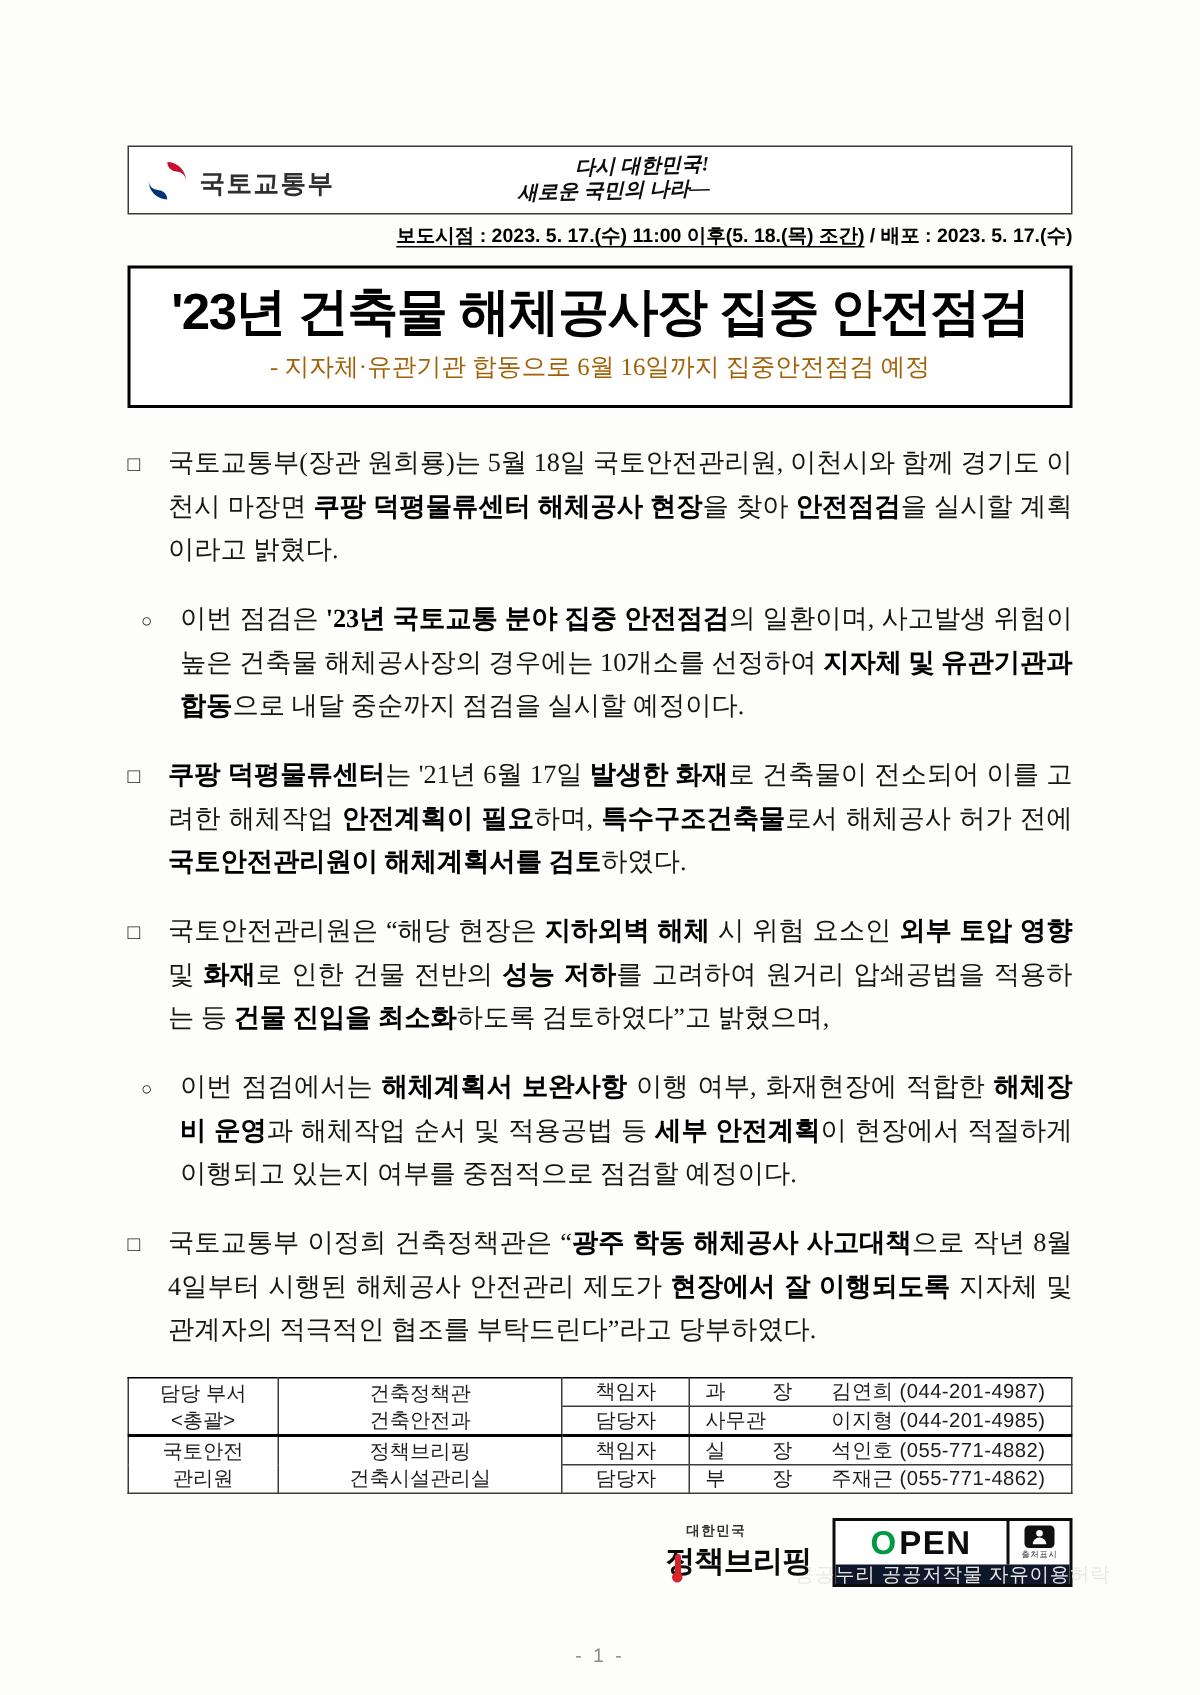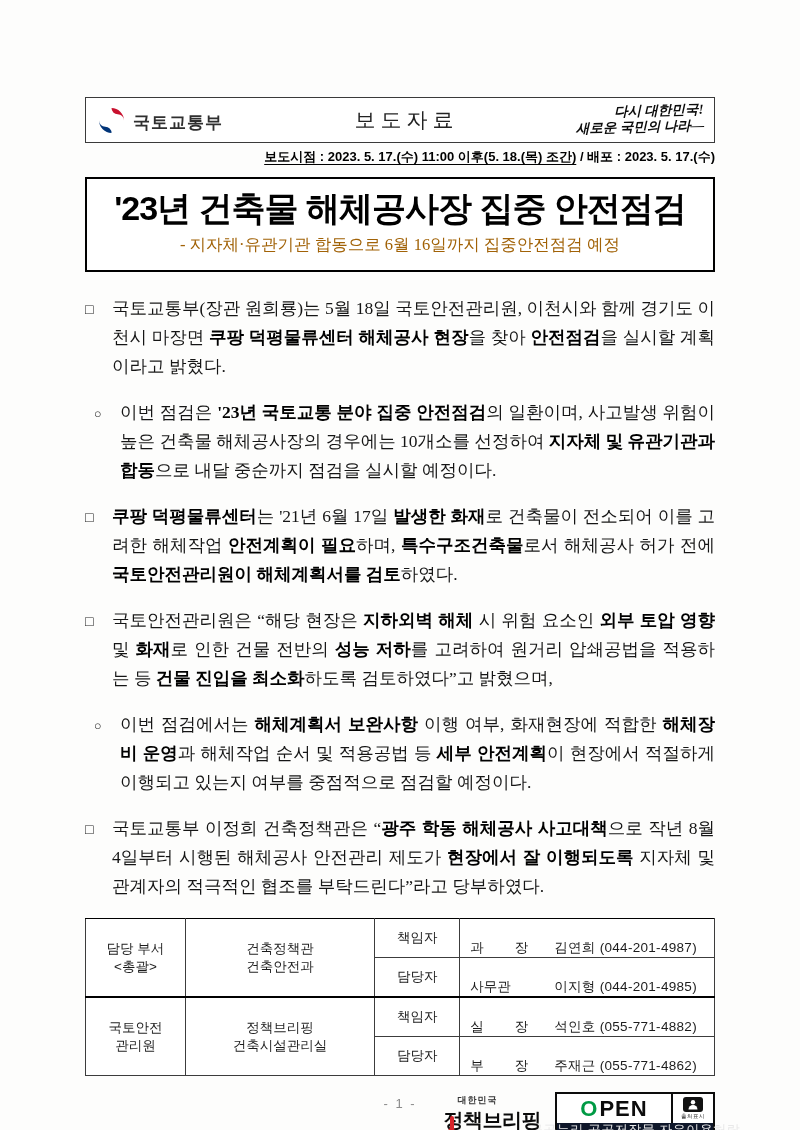--- a/index.html
+++ b/index.html
@@ -34,21 +34,21 @@
 
   
   .contact-table { margin-top:16px; width:100%; border-collapse:collapse; font-family:"Liberation Sans","DejaVu Sans",sans-serif; font-size:13.5px; color:#1c1c1c; background:#fff; }
   .contact-table td { border:1px solid #3c3c3c; text-align:center; vertical-align:middle; height:19px; padding:0 2px; line-height:18px; }
   .contact-table tr.group-start td { border-top:2px solid #000; }
   .contact-table tr:first-child td { border-top:1.5px solid #000; }
   .contact-table td.c-dept { width:100px; }
   .contact-table td.c-office { width:190px; }
   .contact-table td.c-role { width:85px; }
   .contact-table td.c-who { width:255px; padding:0 10px; }
-  .who-wrap { display:flex; align-items:center;margin-top:20px; }
+  .who-wrap { display:flex; align-items:center; }
   .who-pos { display:inline-block; width:58px; text-align:justify; text-align-last:justify; flex:none; margin-right:26px; }
   .who-name { flex:1; text-align:left; letter-spacing:0.3px; }
 
   
   .footer-logos { margin-top:15px; display:flex; justify-content:flex-end; align-items:center; gap:14px; height:48px; }
   .briefing-logo { position:relative; text-align:left; padding-bottom:2px; }
   .briefing-top { font-family:"Liberation Sans","DejaVu Sans",sans-serif; font-size:9px; font-weight:700; color:#333; margin-left:14px; letter-spacing:1px; }
   .briefing-main { font-family:"Liberation Sans","DejaVu Sans",sans-serif; font-size:20px; font-weight:800; letter-spacing:-0.5px; color:#0a0a0a; }
   .briefing-accent { position:absolute; left:6px; bottom:4px; width:4px; height:16px; background:#d8252b; border-radius:3px; }
   .briefing-accent::after { content:""; position:absolute; left:-1.5px; bottom:-3px; width:7px; height:7px; background:#d8252b; border-radius:50%; }
@@ -71,21 +71,20 @@
 
   <div class="header-box">
     <div class="ministry-wrap">
       <svg class="emblem" viewBox="0 0 100 100">
         <path d="M50 50 m0 -46 a46 46 0 0 1 46 46 a23 23 0 0 0 -23 -23 a23 23 0 0 1 -23 -23 z" fill="#c8102e"></path>
         <path d="M50 50 m0 46 a46 46 0 0 1 -46 -46 a23 23 0 0 0 23 23 a23 23 0 0 1 23 23 z" fill="#003478"></path>
         <path d="M50 4 a46 46 0 0 0 -46 46 a46 46 0 0 0 46 46 a23 23 0 0 0 -23 -23 a23 23 0 0 1 23 -23 a23 23 0 0 0 23 -23 a46 46 0 0 0 -23 -23 z" fill="#003478" opacity="0"></path>
       </svg>
       <span class="ministry-name">국토교통부</span>
     </div>
-    <div class="doc-type">보도자료</div>
     <div class="slogan">
       <div>다시 대한민국!</div>
       <div>새로운 국민의 나라—</div>
     </div>
   </div>
 
   <div class="release-line"><span class="u">보도시점 : 2023. 5. 17.(수) 11:00 이후(5. 18.(목) 조간)</span><span> / 배포 : 2023. 5. 17.(수)</span></div>
 
   <div class="title-box">
     <div class="main-title">'23년 건축물 해체공사장 집중 안전점검</div>

